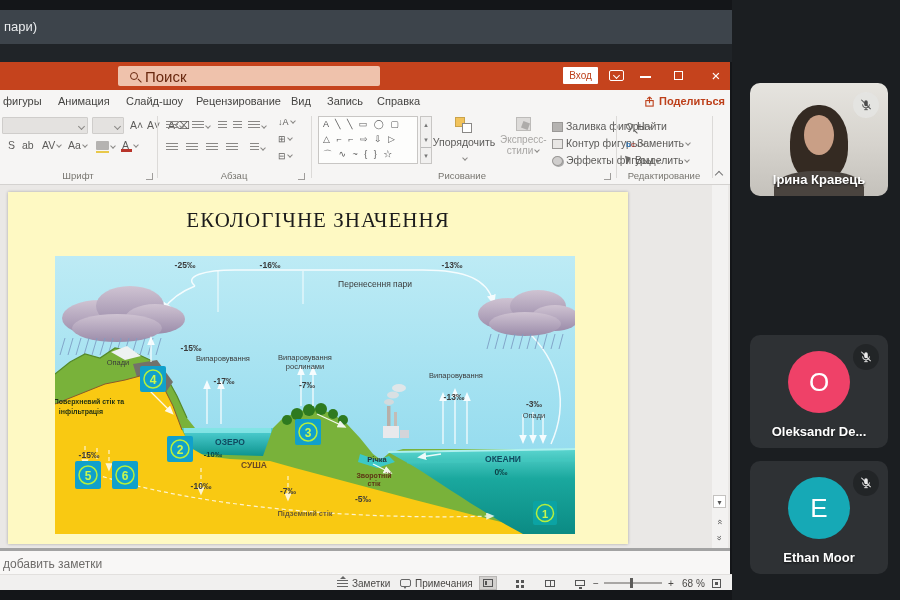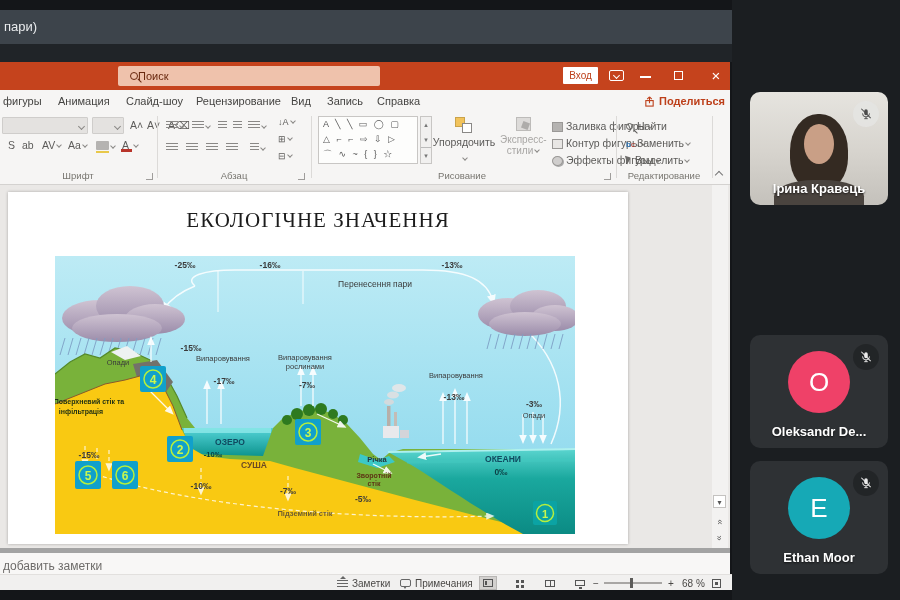--- a/index.html
+++ b/index.html
@@ -10,21 +10,21 @@
   .call-titlebar { position:absolute; left:0; top:10px; width:732px; height:34px; background:#3d444b;
     color:#e9ebed; font-size:13px; line-height:34px; padding-left:4px; }
   .call-substrip { position:absolute; left:0; top:44px; width:732px; height:18px; background:#202428; }
 
   
   .pp { position:absolute; left:0; top:62px; width:730px; height:528px; background:#f6f5f4; }
 
   .pp-titlebar { position:absolute; left:0; top:0; width:730px; height:28px; background:#c5431d; color:#fff; }
   .pp-title { position:absolute; left:5px; top:0; line-height:28px; font-size:11px; color:#ffe9e0; }
   .pp-search { position:absolute; left:118px; top:4px; width:262px; height:20px; background:#efc2ac;
-    border-radius:2px; color:#69280f; font-size:11px; display:flex; align-items:center; padding-left:12px; }
+    border-radius:2px; color:#69280f; font-size:15px; display:flex; align-items:center; gap:7px; padding-left:12px; }
   .mag { position:relative; width:8px; height:8px; border:1.4px solid currentColor; border-radius:50%; display:inline-block; }
   .mag::after { content:""; position:absolute; left:6px; top:7px; width:5px; height:1.4px; background:currentColor; transform:rotate(45deg); }
   .pp-login { position:absolute; left:563px; top:5px; width:35px; height:17px; background:#fff; color:#bd3f1a;
     font-size:10px; text-align:center; line-height:17px; border-radius:1px; }
   .ribbon-opts { position:absolute; left:609px; top:8px; width:15px; height:11px; border:1.3px solid #fff; border-radius:2px; }
   .ribbon-opts::after { content:""; position:absolute; left:4px; top:2px; width:4px; height:4px;
     border:solid #fff; border-width:0 1.2px 1.2px 0; transform:rotate(45deg); }
   .wc-min { position:absolute; left:640px; top:14px; width:11px; height:1.6px; background:#fff; }
   .wc-max { position:absolute; left:674px; top:9px; width:9px; height:9px; border:1.3px solid #fff; }
   .wc-close { position:absolute; left:706px; top:0; width:20px; height:28px; color:#fff; font-size:15px; text-align:center; line-height:27px; }
@@ -65,31 +65,31 @@
   .mini-icn.fx { border-radius:50%; background:#d0cecd; box-shadow:1px 1px 0 #aaa; }
   .cursor-icn { display:inline-block; width:0; height:0; border-left:5px solid #6b6a68; border-top:3px solid transparent; border-bottom:6px solid transparent; transform:rotate(-15deg); margin-right:4px; }
   .replace-icn { display:inline-block; font-size:8px; margin-right:2px; }
   .replace-icn b { color:#2e75b5; } .replace-icn i { color:#c0392b; font-style:normal; }
   .ribbon-collapse { position:absolute; left:714px; top:58px; width:10px; height:8px; }
   .ribbon-collapse::after { content:""; position:absolute; left:2px; top:2px; width:5px; height:5px;
     border:solid #777; border-width:1.4px 0 0 1.4px; transform:rotate(45deg); }
 
   
   .pp-canvas { position:absolute; left:0; top:123px; width:730px; height:363px; background:#eae8e6; }
-  .slide { position:absolute; left:8px; top:7px; width:620px; height:352px; background:#ffffff; box-shadow:0 0 3px rgba(0,0,0,.28); }
+  .slide { position:absolute; left:8px; top:7px; width:620px; height:352px; background:#fef9c3; box-shadow:0 0 3px rgba(0,0,0,.28); }
   .slide-title { position:absolute; left:0; top:16px; width:100%; text-align:center;
     font-family:"Liberation Serif", serif; font-size:21px; letter-spacing:1px; color:#1c1c1c; }
   .page-num { position:absolute; left:549px; top:316px; font-size:10px; color:#8f8d8b; }
   .scrollcol { position:absolute; left:712px; top:0; width:16px; height:363px; background:#f3f2f1; font-size:8px; color:#555; }
   .scrollcol .sbtn { position:absolute; left:1px; width:13px; height:13px; text-align:center; line-height:13px; }
   .scrollcol .boxed { border:1px solid #c4c2c0; background:#fff; }
   .dbl { display:inline-block; transform:rotate(90deg); font-size:9px; letter-spacing:-1px; }
   .dbl.down { transform:rotate(-90deg); }
 
-  .pp-notes { position:absolute; left:0; top:486px; width:730px; height:26px; background:#f8f7f6; border-top:5px solid #a3a3a3;
+  .pp-notes { position:absolute; left:0; top:486px; width:730px; height:26px; background:#f8f7f6; border-top:3px solid #a3a3a3;
     font-size:12px; color:#6e6c6a; line-height:26px; padding-left:3px; }
   .pp-status { position:absolute; left:0; top:512px; width:880px; height:16px; background:#f1f0ef; border-top:1px solid #e2e0de;
     font-size:10px; color:#4a4846; }
   .st-item { position:absolute; top:0; height:16px; display:flex; align-items:center; gap:4px; }
   .sb-noteicon { width:11px; height:7px; background:repeating-linear-gradient(#666 0 1px, transparent 1px 3px); position:relative; }
   .sb-noteicon::before { content:""; position:absolute; left:3px; top:-4px; border-left:3px solid transparent; border-right:3px solid transparent; border-bottom:3px solid #666; }
   .sb-bubble { width:11px; height:8px; border:1px solid #666; border-radius:2px; position:relative; }
   .sb-bubble::after { content:""; position:absolute; left:2px; bottom:-3px; border-left:2px solid transparent; border-right:2px solid transparent; border-top:3px solid #666; }
   .vb { position:absolute; top:1px; width:18px; height:14px; display:flex; align-items:center; justify-content:center; }
   .vb.sel { background:#d3d1cf; border:1px solid #b8b6b4; }
@@ -464,21 +464,21 @@
       <div class="st-item" style="left:668px;">+</div>
       <div class="st-item" style="left:682px;">68 %</div>
       <div class="st-item" style="left:712px;">
           <span class="fit-icon"></span>
         </div>
     </div>
   </div>
 
   <div class="sidebar">
 
-    <div class="tile" style="top:92px;">
+    <div class="tile" style="top:83px;">
       <div class="portrait">
         <div class="hair"></div>
         <div class="face"></div>
         <div class="shoulders"></div>
       </div>
       <div class="micbadge light">
         <svg width="14" height="14" viewBox="0 0 24 24">
             <path d="M9 7a3 3 0 0 1 6 0v4a3 3 0 0 1-6 0z" fill="currentColor"></path>
             <path d="M6 11a6 6 0 0 0 12 0M12 17v3M9 20h6" stroke="currentColor" stroke-width="1.6" fill="none"></path>
             <line x1="4" y1="3" x2="20" y2="19" stroke="currentColor" stroke-width="1.8"></line>

